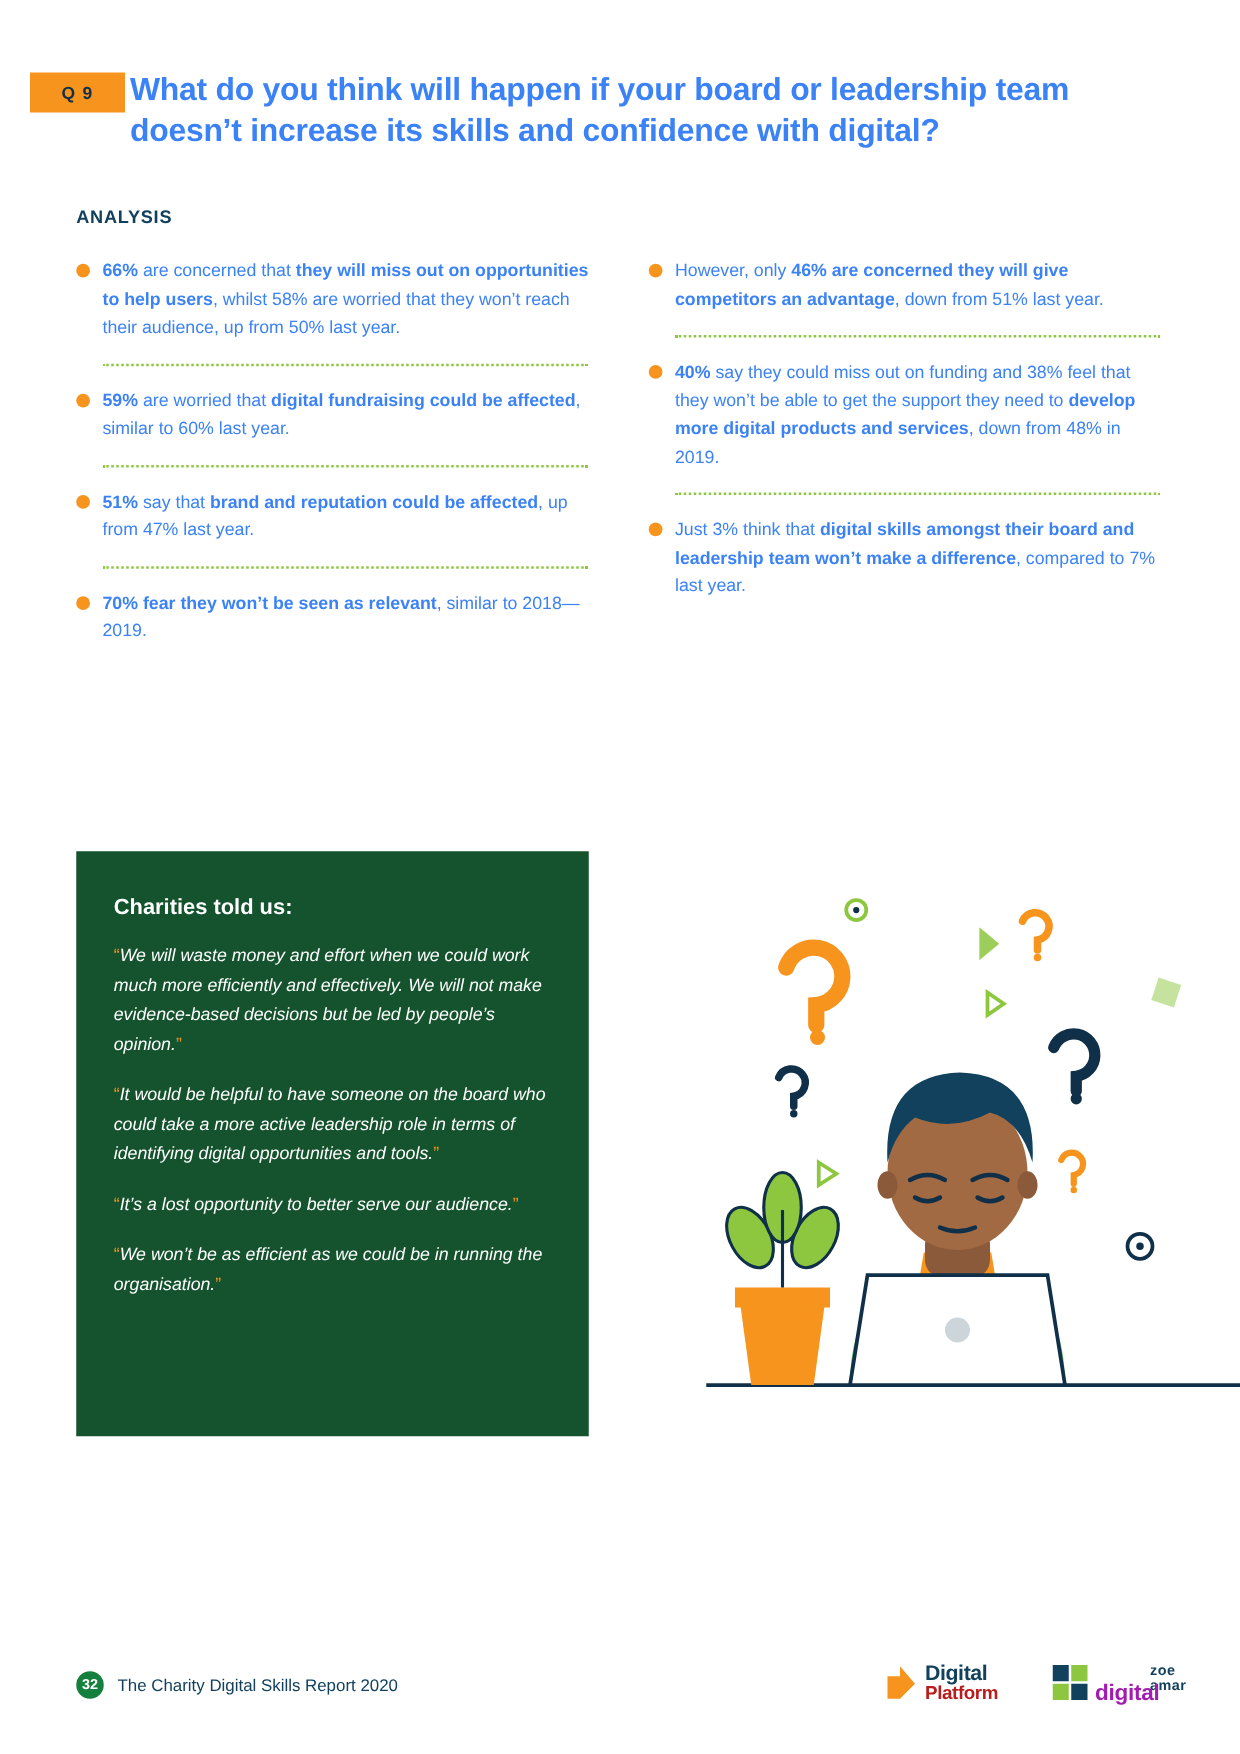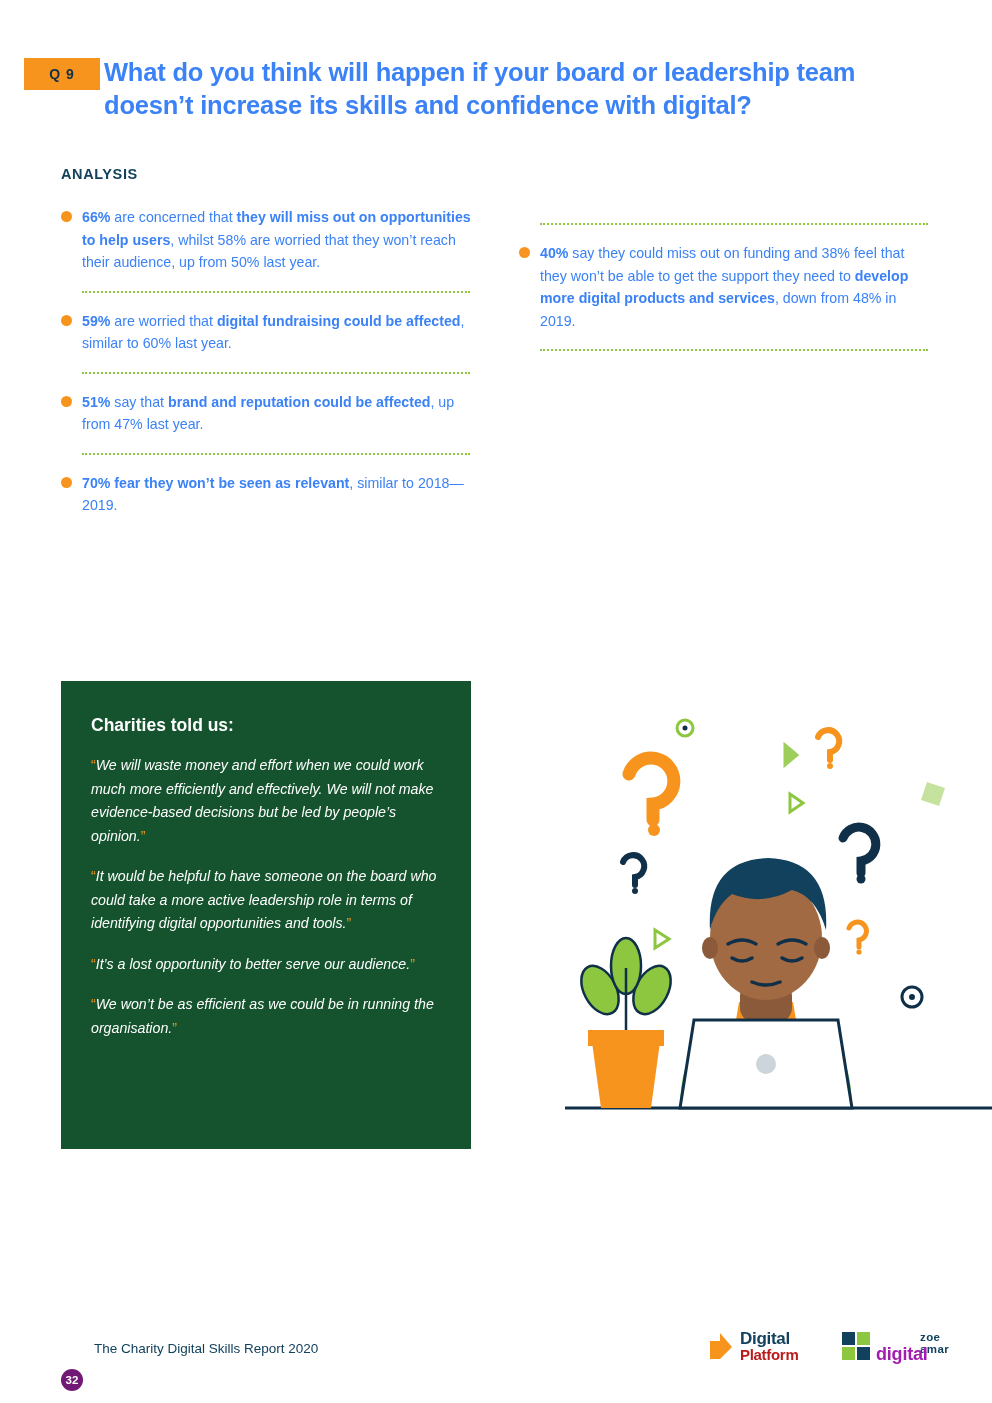--- a/index.html
+++ b/index.html
@@ -126,28 +126,27 @@
   }
 
   
   .pg-num {
     position: absolute;
     left: 61px;
     top: 1337px;
     width: 22px;
     height: 22px;
     border-radius: 50%;
-    background: #701a75;
+    background: #15803d;
     color: #ffffff;
     font-size: 11.5px;
     font-weight: bold;
     display: flex;
     align-items: center;
     justify-content: center;
-    margin-top: 32px;
   }
   .footer-text {
     position: absolute;
     left: 94px;
     top: 1341px;
     color: #12415D;
     font-size: 13.5px;
   }
   .logo-skills {
     position: absolute;
@@ -223,26 +222,34 @@
       <div class="bullet-text"><b>51%</b> say that <b>brand and reputation could be affected</b>, up from 47% last year.</div>
     </div>
     <div class="dash-sep"></div>
     <div class="bullet-item">
       <span class="dot"></span>
       <div class="bullet-text"><b>70% fear they won’t be seen as relevant</b>, similar to 2018—2019.</div>
     </div>
   </div>
 
   <div class="col col-right">
+    <div class="bullet-item">
+      <span class="dot"></span>
+      <div class="bullet-text">However, only <b>46% are concerned they will give competitors an advantage</b>, down from 51% last year.</div>
+    </div>
     <div class="dash-sep"></div>
     <div class="bullet-item">
       <span class="dot"></span>
       <div class="bullet-text"><b>40%</b> say they could miss out on funding and 38% feel that they won’t be able to get the support they need to <b>develop more digital products and services</b>, down from 48% in 2019.</div>
     </div>
     <div class="dash-sep"></div>
+    <div class="bullet-item">
+      <span class="dot"></span>
+      <div class="bullet-text">Just 3% think that <b>digital skills amongst their board and leadership team won’t make a difference</b>, compared to 7% last year.</div>
+    </div>
   </div>
 
   <div class="quote-panel">
     <div class="quote-title">Charities told us:</div>
     <div class="quote-item"><span class="qmark">“</span><span>We will waste money and effort when we could work much more efficiently and effectively. We will not make evidence-based decisions but be led by people’s opinion.</span><span class="qmark">”</span></div>
     <div class="quote-item"><span class="qmark">“</span><span>It would be helpful to have someone on the board who could take a more active leadership role in terms of identifying digital opportunities and tools.</span><span class="qmark">”</span></div>
     <div class="quote-item"><span class="qmark">“</span><span>It’s a lost opportunity to better serve our audience.</span><span class="qmark">”</span></div>
     <div class="quote-item"><span class="qmark">“</span><span>We won’t be as efficient as we could be in running the organisation.</span><span class="qmark">”</span></div>
   </div>
 

